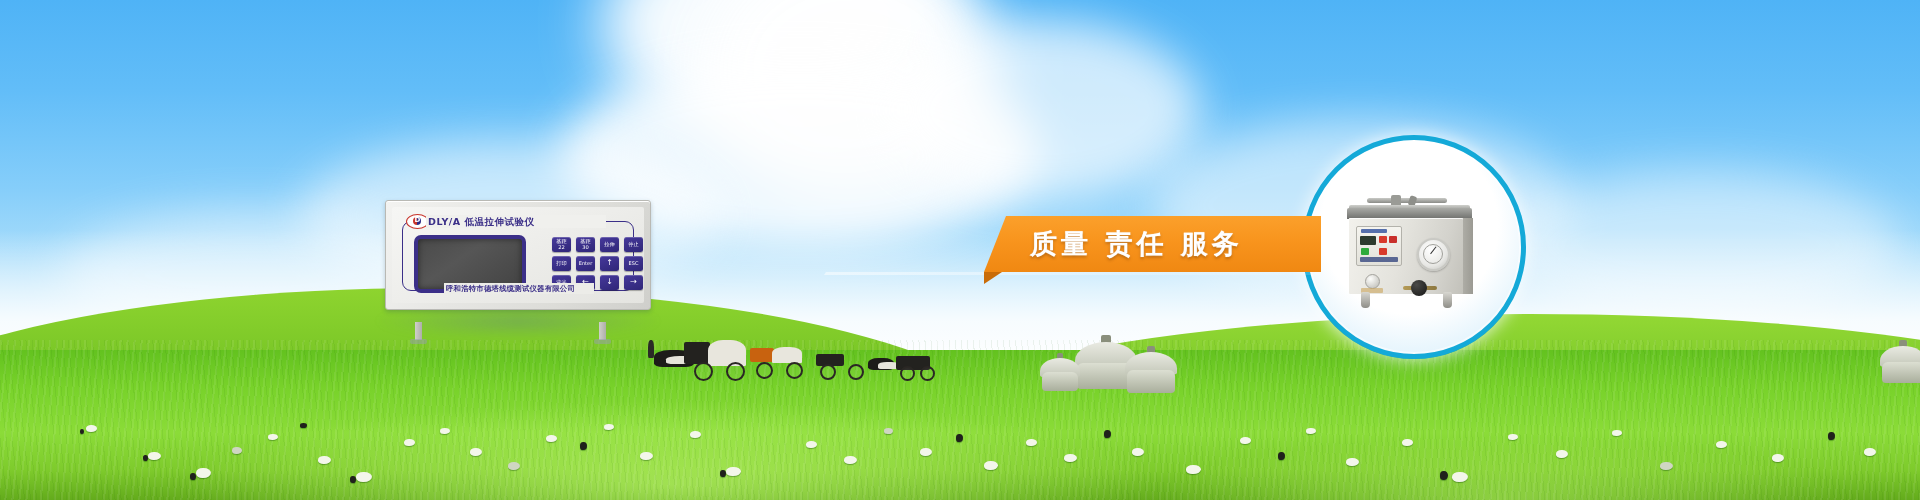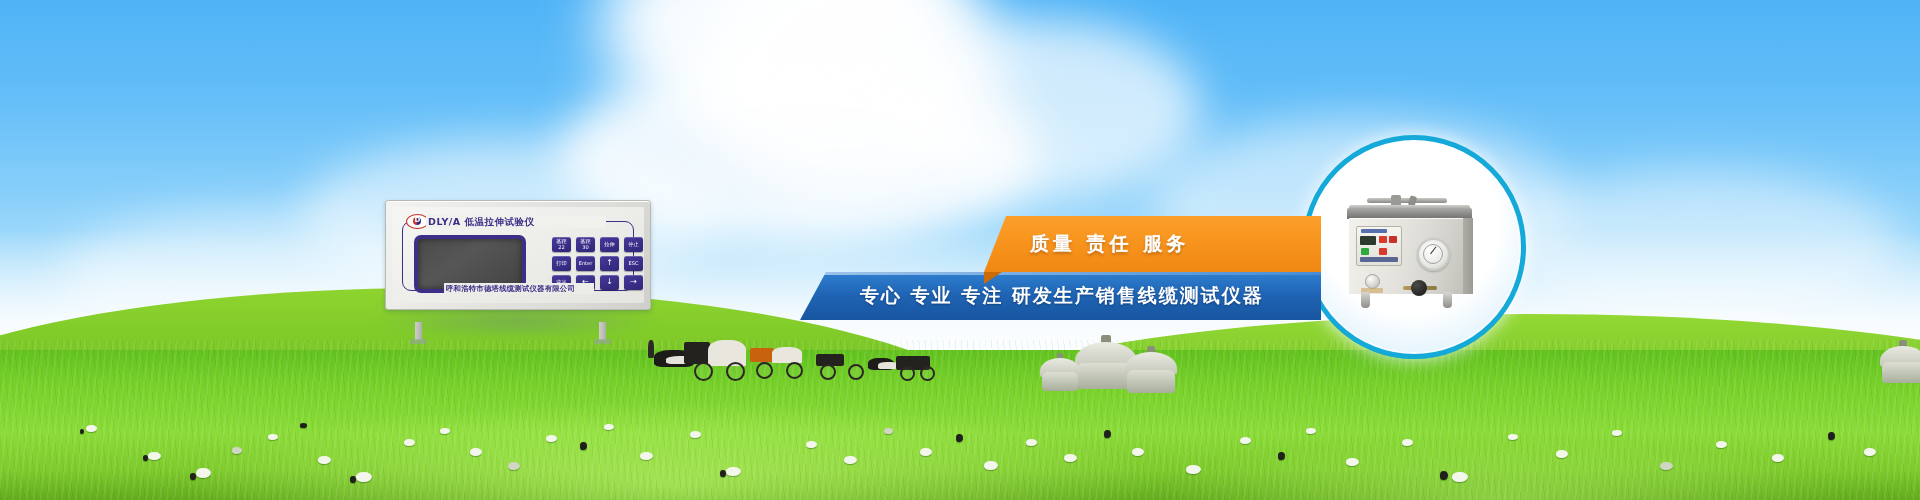--- a/index.html
+++ b/index.html
@@ -193,21 +193,21 @@
 
   
   #ribbon-orange{
     position:absolute;left:984px;top:216px;width:337px;height:56px;
     background:linear-gradient(to bottom,#fba02b 0%,#f8941d 45%,#f08812 100%);
     clip-path:polygon(22px 0, 337px 0, 337px 56px, 0 56px);
     box-shadow:0 2px 5px rgba(0,0,0,.18);
   }
   #ribbon-orange .rb-text{
     position:absolute;left:46px;top:50%;transform:translateY(-50%);
-    font-size:19px;font-weight:bold;color:#ffffff;letter-spacing:4px;
+    font-size:27px;font-weight:bold;color:#ffffff;letter-spacing:4px;
     text-shadow:0 2px 3px rgba(120,60,0,.45), 0 0 1px rgba(255,255,255,.8);
     white-space:nowrap;
   }
   #ribbon-orange-fold{
     position:absolute;left:984px;top:272px;width:18px;height:12px;
     background:#c96c08;clip-path:polygon(0 0,18px 0,0 12px);
   }
   #ribbon-blue{
     position:absolute;left:800px;top:272px;width:521px;height:48px;
     background:linear-gradient(to bottom,#2f7fd0 0%,#1f64b4 48%,#17559f 100%);
@@ -429,23 +429,20 @@
         <div class="st-knob"></div>
         <div class="st-knob-lbl"></div>
         <div class="st-valve-arm"></div>
         <div class="st-valve"></div>
       </div>
       <div class="st-wheel l"></div>
       <div class="st-wheel r"></div>
     </div>
   </div>
 
-  <div id="ribbon-blue">
-    <div class="rb-text">专心  专业  专注   研发生产销售线缆测试仪器</div>
-  </div>
   <div id="ribbon-blue-hl"></div>
 
   <div id="ribbon-orange-fold"></div>
   <div id="ribbon-orange">
     <div class="rb-text">质量  责任  服务</div>
   </div>
 
 </div>
 
 </body></html>

